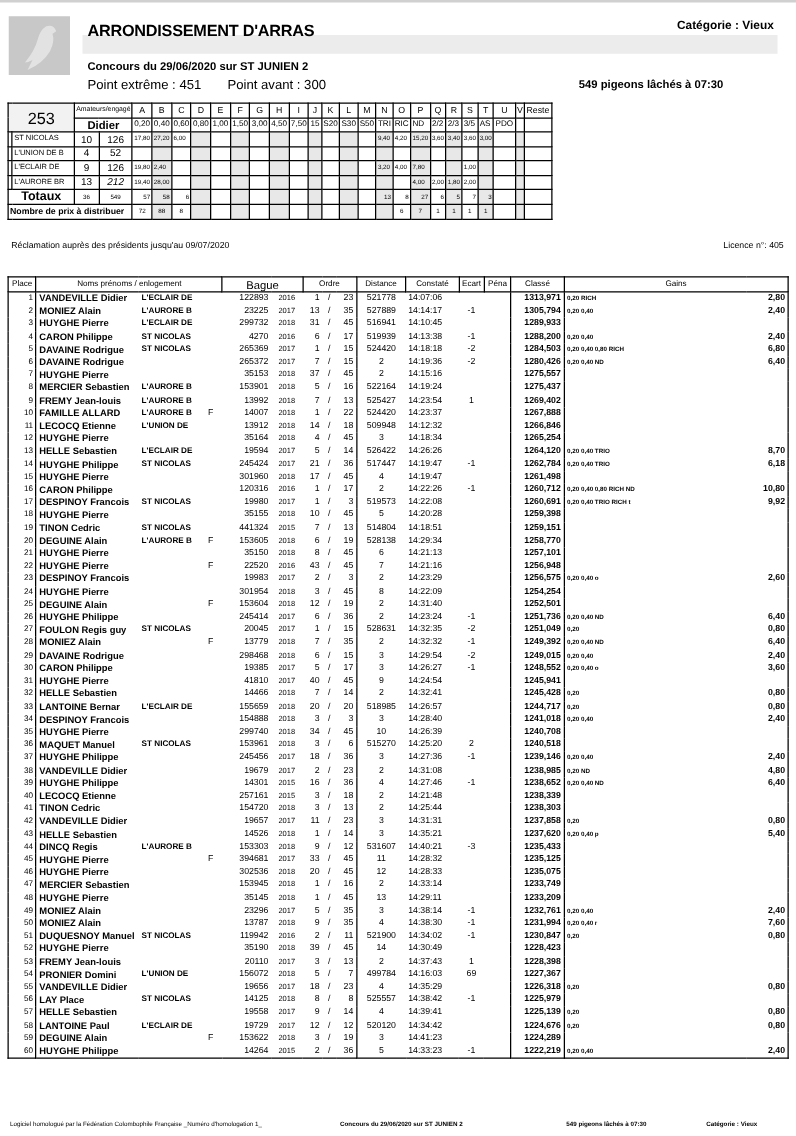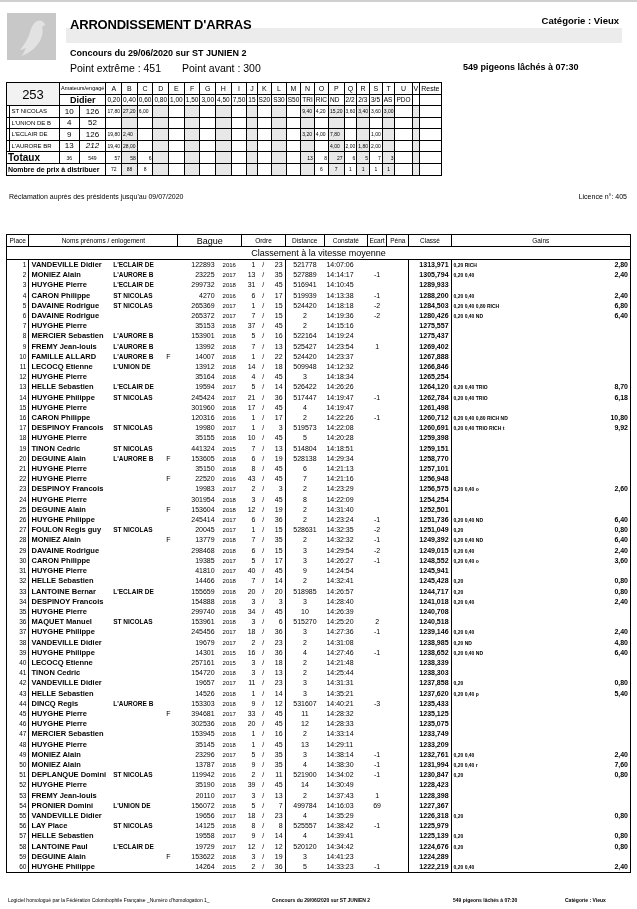--- a/index.html
+++ b/index.html
@@ -15,26 +15,26 @@
   .points span{margin-right:18px;}
   .lache{position:absolute;left:463px;top:62px;font-size:9px;font-weight:bold;}
 
   table{border-collapse:collapse;}
   .mises{position:absolute;left:6px;top:82px;font-size:7px;}
   .mises td{border:1px solid #000;height:10.5px;padding:0 1px;text-align:center;white-space:nowrap;}
   .mises .g{background:#e8e8e8;}
   .mises .num253{font-size:13px;background:#f2f2f2;width:50px;}
   .mises .club{font-size:6px;text-align:left;}
   .mises .val{font-size:5px;text-align:left;}
-  .mises .tot{font-size:10px;font-weight:bold;text-align:left;}
+  .mises .tot{font-size:10px;font-weight:bold;text-align:center;}
   .mises .nbp{font-size:7px;font-weight:bold;text-align:left;}
   .reclam{position:absolute;left:9px;top:193px;font-size:7px;}
   .licence{position:absolute;right:10px;top:193px;font-size:7px;}
 
-  .res{position:absolute;left:6px;top:234px;width:625px;font-size:7px;}
+  .res{position:absolute;left:6px;top:221px;width:625px;font-size:7px;}
   .res th{font-weight:normal;border:1px solid #000;height:11px;font-size:6.5px;padding:0;}
   .res td{padding:0 2px;height:10.2px;line-height:10.2px;white-space:nowrap;overflow:hidden;}
   .res .classhead{font-size:9px;text-align:center;border:1px solid #000;height:12px;}
   .res .pl{text-align:right;width:18px;border-left:1px solid #000;border-right:1px solid #000;font-size:6.5px;}
   .res .nm{font-weight:bold;font-size:7.5px;width:78px;}
   .res .cl{font-size:6.5px;font-weight:bold;width:50px;}
   .res .f{width:10px;font-size:7px;}
   .res .bg{text-align:right;width:36px;}
   .res .yr{text-align:center;width:22px;font-size:6px;}
   .res .o1{text-align:right;width:12px;}
@@ -308,23 +308,20 @@
       <th colspan="3">Noms prénoms / enlogement</th>
       <th colspan="2" style="font-size:9px">Bague</th>
       <th colspan="3">Ordre</th>
       <th>Distance</th>
       <th>Constaté</th>
       <th>Ecart</th>
       <th>Péna</th>
       <th>Classé</th>
       <th colspan="2">Gains</th>
     </tr>
-    <tr>
-        <td colspan="16" class="classhead">Classement à la vitesse moyenne</td>
-      </tr>
   </thead>
   <tbody id="res-body">
       <tr>
         <td class="pl">1</td>
         <td class="nm">VANDEVILLE Didier</td>
         <td class="cl">L'ECLAIR DE</td>
         <td class="f"></td>
         <td class="bg">122893</td>
         <td class="yr">2016</td>
         <td class="o1">1</td>
@@ -1215,21 +1212,21 @@
         <td class="di">4</td>
         <td class="co">14:38:30</td>
         <td class="ec">-1</td>
         <td class="pe"></td>
         <td class="cs">1231,994</td>
         <td class="gl">0,20 0,40 r</td>
         <td class="ga">7,60</td>
       </tr>
       <tr>
         <td class="pl">51</td>
-        <td class="nm">DEPLANQUE Domini</td>
+        <td class="nm">DUQUESNOY Manuel</td>
         <td class="cl">ST NICOLAS</td>
         <td class="f"></td>
         <td class="bg">119942</td>
         <td class="yr">2016</td>
         <td class="o1">2</td>
         <td class="sl">/</td>
         <td class="o2">11</td>
         <td class="di">521900</td>
         <td class="co">14:34:02</td>
         <td class="ec">-1</td>

